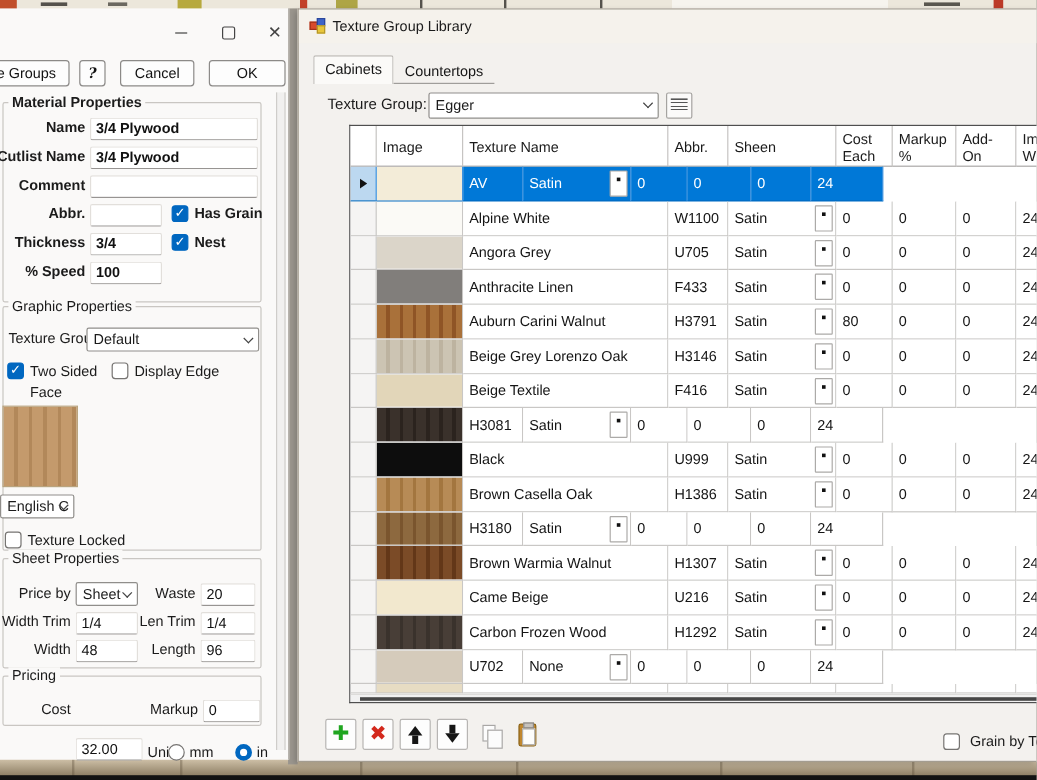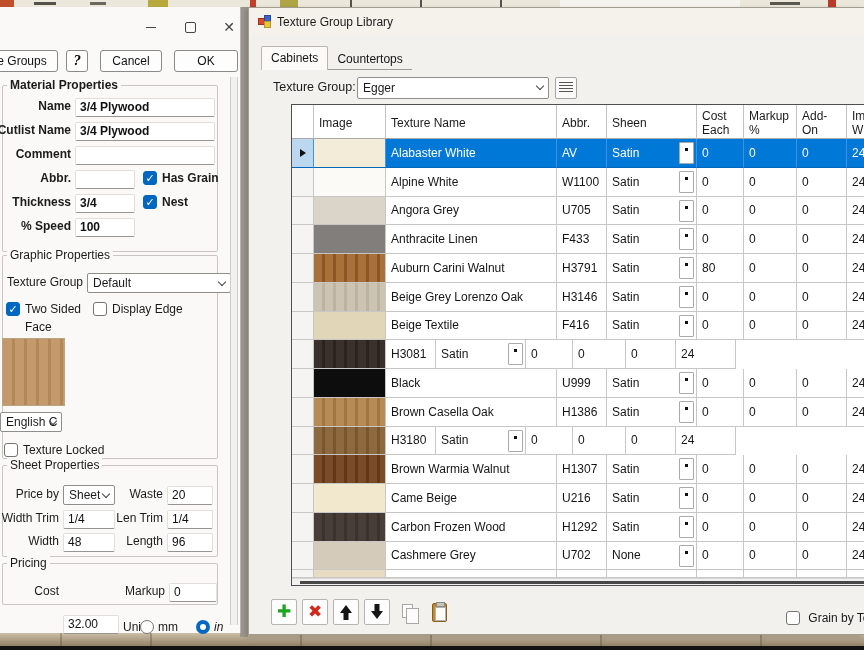--- a/index.html
+++ b/index.html
@@ -166,21 +166,21 @@
       <span class="tbox" style="left:72px;top:108px;width:60px;">3/4</span>
       <span class="cb on" style="left:140px;top:109px;">✓</span>
       <span class="cblab" style="left:159px;top:108px;">Nest</span>
       <span class="flabel" style="left:0;top:133px;width:68px;">% Speed</span>
       <span class="tbox" style="left:72px;top:132px;width:60px;">100</span>
     </div>
 
     <div class="gbox" style="top:248px;height:204px;">
       <span class="glabel">Graphic Properties</span>
       <span class="flabel" style="left:4px;top:19px;width:78px;text-align:left;">Texture Group</span>
-      <span class="combo" style="left:84px;top:17px;width:144px;"><span>Default</span><span class="chev"></span></span>
+      <span class="combo" style="left:69px;top:17px;width:144px;"><span>Default</span><span class="chev"></span></span>
       <span class="cb on" style="left:3px;top:46px;">✓</span>
       <span class="cblab" style="left:22px;top:45px;">Two Sided</span>
       <span class="cb" style="left:90px;top:46px;"></span>
       <span class="cblab" style="left:109px;top:45px;">Display Edge</span>
       <span class="cblab" style="left:22px;top:63px;">Face</span>
     </div>
     <div class="facepatch" id="facepatch" style="background: repeating-linear-gradient(90deg, rgb(196, 154, 108) 0px, rgb(196, 154, 108) 9px, rgb(178, 136, 90) 9px, rgb(178, 136, 90) 12px);"></div>
     <span class="combo" style="left:0;top:405px;width:62px;padding-right:14px;"><span>English C</span><span class="chev"></span></span>
     <span class="cb" style="left:4px;top:436px;"></span>
     <span class="cblab" style="left:23px;top:435px;">Texture Locked</span>
@@ -206,21 +206,21 @@
       <span class="flabel" style="left:0;top:20px;width:56px;">Cost</span>
       <span class="tbox" style="left:60px;top:19px;width:56px;margin-top:32px;">32.00</span>
       <span class="flabel" style="left:116px;top:20px;width:46px;">Markup</span>
       <span class="tbox" style="left:166px;top:19px;width:48px;">0</span>
     </div>
 
     <span class="flabel" style="left:93px;top:613px;width:40px;text-align:left;margin-left:30px;">Units:</span>
     <span class="radio" style="left:140px;top:613px;"></span>
     <span class="cblab" style="left:158px;top:612px;">mm</span>
     <span class="radio on" style="left:196px;top:613px;"></span>
-    <span class="cblab" style="left:214px;top:612px;font-style:italic;">in</span>
+    <span class="cblab" style="left:214px;top:612px;">in</span>
 
     <div class="dlg-scroll"></div>
   </div>
 
   <div class="libwin">
     <div class="lw-title">
       <span class="formicon">
         <span class="r" style="left:0;top:3px;background:#D94A2B;border-color:#A03118;"></span>
         <span class="r" style="left:6px;top:0;background:#3F64C8;border-color:#2B479C;"></span>
         <span class="r" style="left:6px;top:6px;background:#E8C63A;border-color:#B5962A;"></span>
@@ -255,23 +255,20 @@
           <div class="hc c8">Image
 Width</div>
         </div>
         <div class="trow sel">
           <div class="tc c0">
             <span class="selarrow"></span>
           </div>
           <div class="tc c1">
             <div class="swatch" style="background: rgb(243, 236, 216);"></div>
           </div>
-          <div class="tc c2">
-            <span>Alabaster White</span>
-          </div>
           <div class="tc c3">
             <span>AV</span>
           </div>
           <div class="tc c4">
             <span>Satin</span>
             <span class="ddbtn"></span>
           </div>
           <div class="tc c5">
             <span>0</span>
           </div>
@@ -640,23 +637,20 @@
             <span>0</span>
           </div>
           <div class="tc c8">
             <span>24</span>
           </div>
         </div>
         <div class="trow">
           <div class="tc c0"></div>
           <div class="tc c1">
             <div class="swatch" style="background: rgb(213, 203, 187);"></div>
-          </div>
-          <div class="tc c2">
-            <span>Cashmere Grey</span>
           </div>
           <div class="tc c3">
             <span>U702</span>
           </div>
           <div class="tc c4">
             <span>None</span>
             <span class="ddbtn"></span>
           </div>
           <div class="tc c5">
             <span>0</span>

